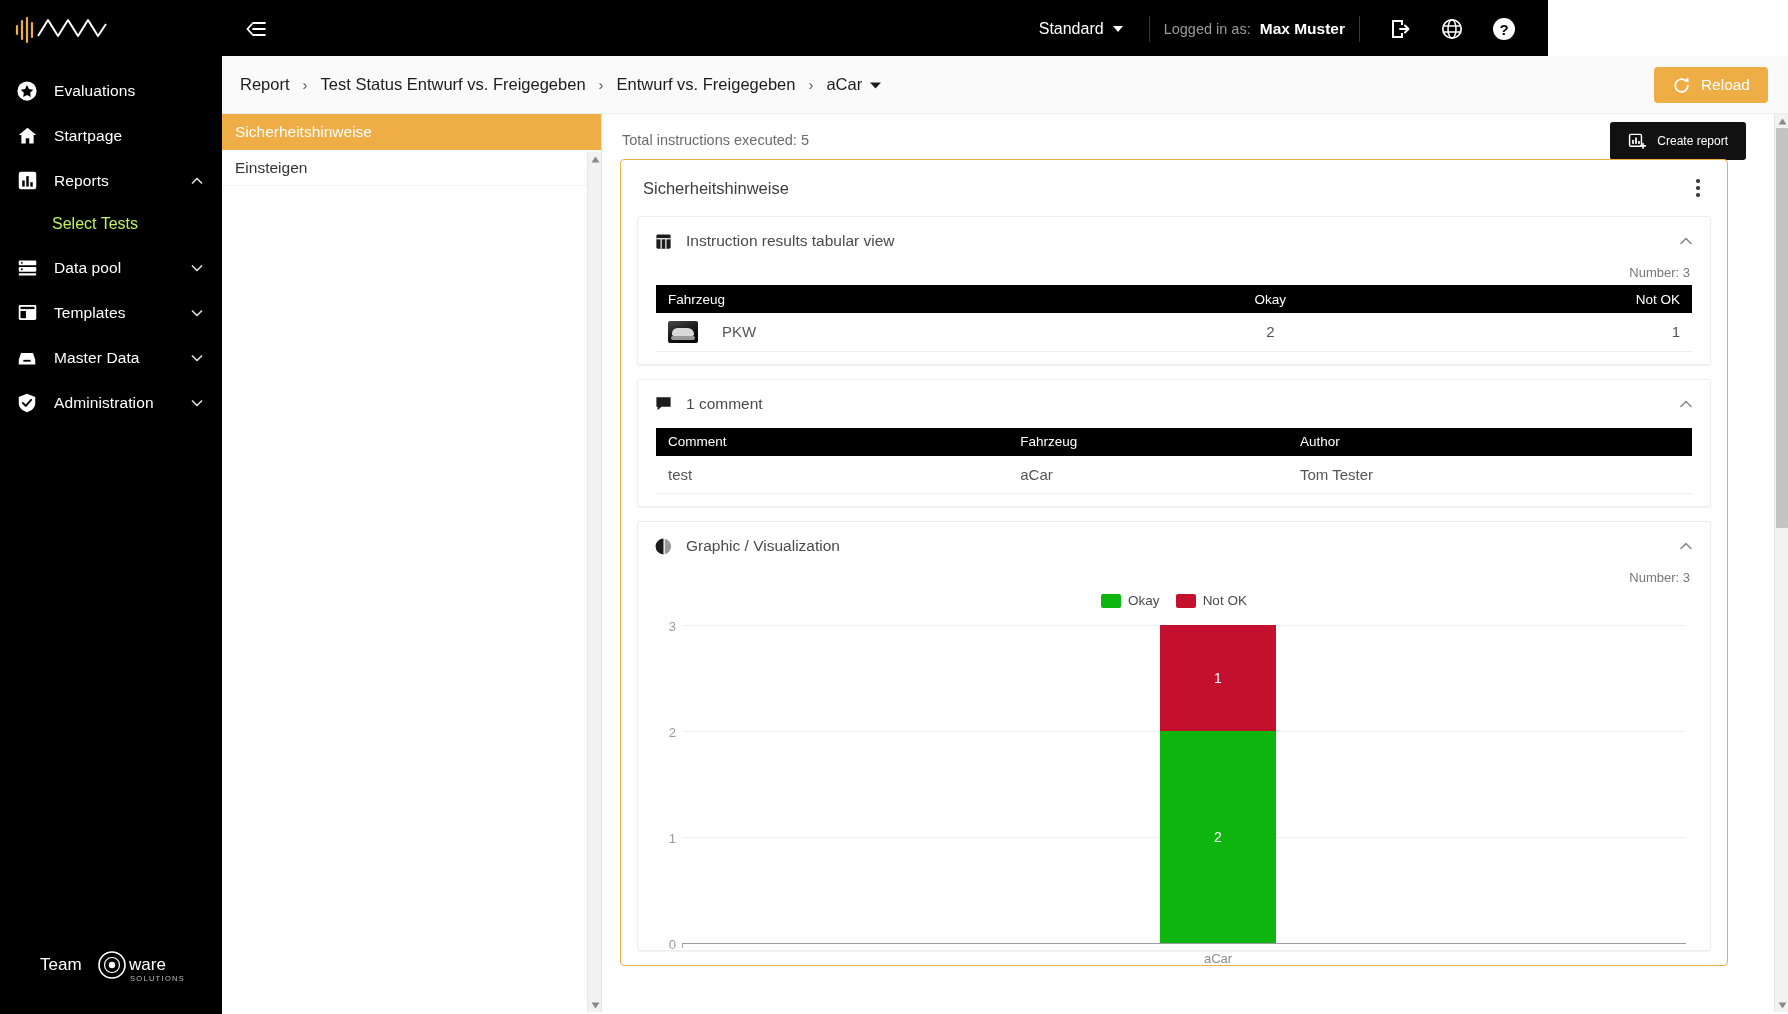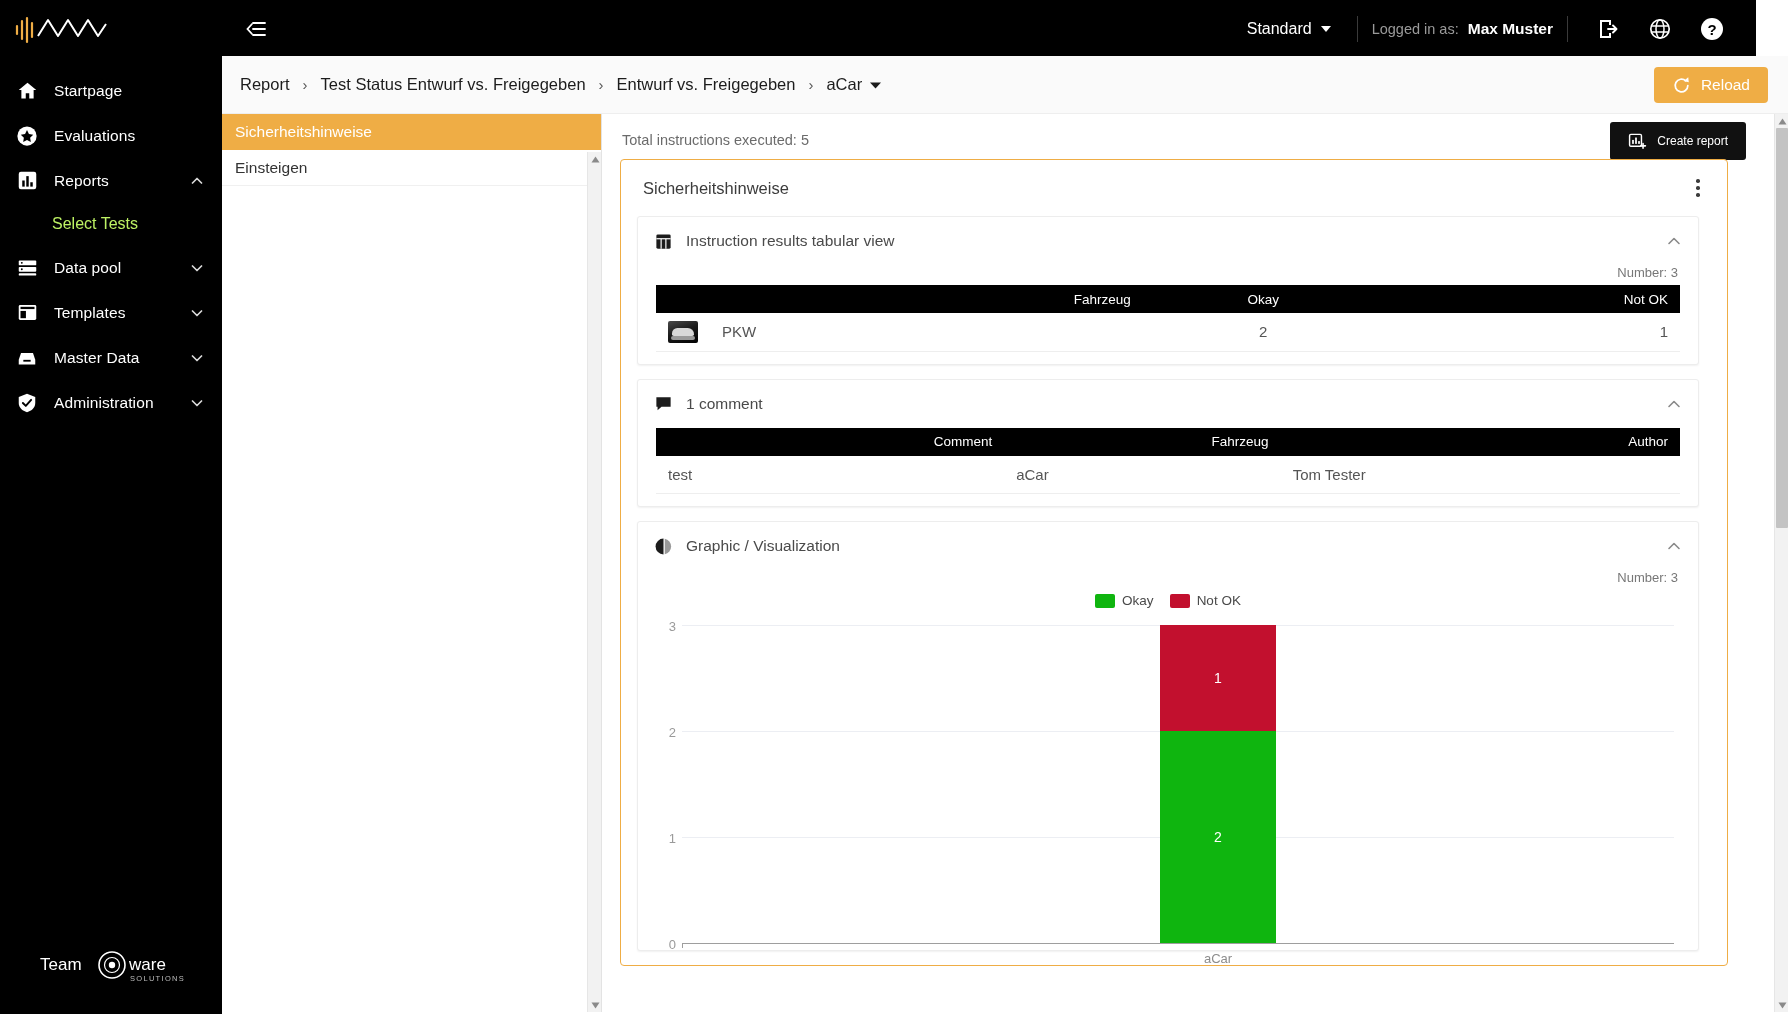--- a/index.html
+++ b/index.html
@@ -6,21 +6,21 @@
   html, body {
     width: 1788px; height: 1014px;
     font-family: "Liberation Sans", sans-serif;
     background: #ffffff;
     overflow: hidden;
   }
 
   
   #topbar {
     position: absolute; top: 0; left: 0;
-    width: 1756px; height: 58px;
+    width: 1548px; height: 58px;
     background: #000000;
     display: flex;  gap: 11px;
   }
   #logo-wrap { width: 222px; height: 58px; display: flex; align-items: center; padding-left: 14px; }
   #collapse-btn {
     width: 46px; height: 58px; display: flex; align-items: center; justify-content: center;
     cursor: pointer;
   }
   #topbar-spacer { flex: 1; }
   #topbar-right { display: flex; align-items: center; height: 58px; padding-right: 18px; }
@@ -153,40 +153,40 @@
   #report-card-head {
     height: 56px; display: flex; align-items: center;
     padding: 0 16px 0 22px;
   }
   #report-card-title { flex: 1; font-size: 16.5px; color: #3c3c3c; }
   #kebab-btn { width: 26px; height: 32px; display: flex; flex-direction: column; align-items: center;
     justify-content: center; gap: 3.5px; cursor: pointer; }
   .kebab-dot { width: 3.5px; height: 3.5px; background: #3c3c3c; border-radius: 50%; }
 
   .section {
-    margin: 0 28px 14px 16px;
+    margin: 0 16px 14px 16px;
     background: #ffffff;
     border: 1px solid #ededed;
     border-radius: 3px;
     box-shadow: 0 1px 2px rgba(0,0,0,.06);
   }
   .section-head {
     height: 48px; display: flex; align-items: center; padding: 0 16px 0 14px;
   }
   .sec-icon { width: 22px; height: 22px; margin-right: 12px; display: flex; align-items: center; justify-content: center; }
   .sec-title { flex: 1; font-size: 15.5px; color: #4a4a4a; }
   .sec-chev { width: 16px; height: 16px; cursor: pointer; }
   .sec-body { padding: 0 18px 12px 18px; }
 
   .number-note { text-align: right; font-size: 13px; color: #777777; padding-right: 2px; margin-bottom: 5px; }
 
   table.data { width: 100%; border-collapse: collapse; }
   table.data thead th {
     background: #000000; color: #ffffff; font-size: 13.5px; font-weight: normal;
-    height: 28px; padding: 0 12px; text-align: right;
+    height: 28px; padding: 0 12px; text-align: left;
   }
   table.data thead th.num { text-align: center; }
   table.data thead th.right { text-align: right; }
   table.data tbody td {
     height: 38px; padding: 0 12px; font-size: 15px; color: #555555;
     border-bottom: 1px solid #eeeeee;
   }
   table.data tbody td.num { text-align: center; }
   table.data tbody td.right { text-align: right; }
   .veh-cell { display: flex; align-items: center; gap: 24px; }
@@ -298,35 +298,35 @@
         <text x="13" y="18.5" font-size="15" font-family="Liberation Sans, sans-serif" font-weight="bold" fill="#000000" text-anchor="middle">?</text>
       </svg>
     </div>
   </div>
 </div>
 
 <div id="sidebar">
 
   <div class="nav-item">
     <span class="nav-icon">
-      <svg width="21" height="21" viewBox="0 0 24 24">
-          <path d="M12 3 L22 11.5 h-3 V21 h-5 v-6 h-4 v6 H5 V11.5 H2 z" fill="#ffffff"></path>
-        </svg>
-    </span>
-    <span class="nav-label">Startpage</span>
-  </div>
-
-  <div class="nav-item">
-    <span class="nav-icon">
       <svg width="22" height="22" viewBox="0 0 24 24">
         <circle cx="12" cy="12" r="10.5" fill="#ffffff"></circle>
         <path d="M12 5.5 l2.1 4.3 4.7.7 -3.4 3.3 .8 4.7 -4.2-2.2 -4.2 2.2 .8-4.7 -3.4-3.3 4.7-.7z" fill="#000000"></path>
       </svg>
     </span>
     <span class="nav-label">Evaluations</span>
+  </div>
+
+  <div class="nav-item">
+    <span class="nav-icon">
+      <svg width="21" height="21" viewBox="0 0 24 24">
+          <path d="M12 3 L22 11.5 h-3 V21 h-5 v-6 h-4 v6 H5 V11.5 H2 z" fill="#ffffff"></path>
+        </svg>
+    </span>
+    <span class="nav-label">Startpage</span>
   </div>
 
   <div class="nav-item">
     <span class="nav-icon">
       <svg width="21" height="21" viewBox="0 0 24 24">
         <rect x="2" y="2" width="20" height="20" rx="2.5" fill="#ffffff"></rect>
         <rect x="6" y="12" width="2.8" height="7" fill="#000000"></rect>
         <rect x="10.6" y="7" width="2.8" height="12" fill="#000000"></rect>
         <rect x="15.2" y="14" width="2.8" height="5" fill="#000000"></rect>
       </svg>

